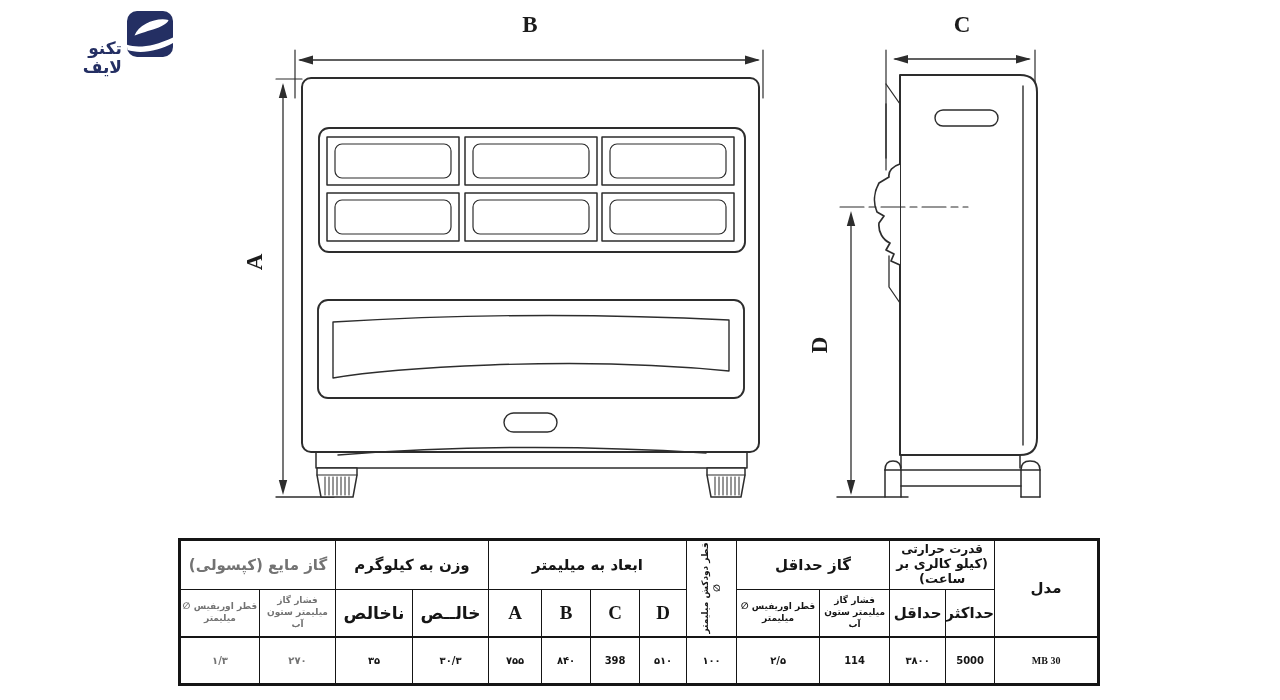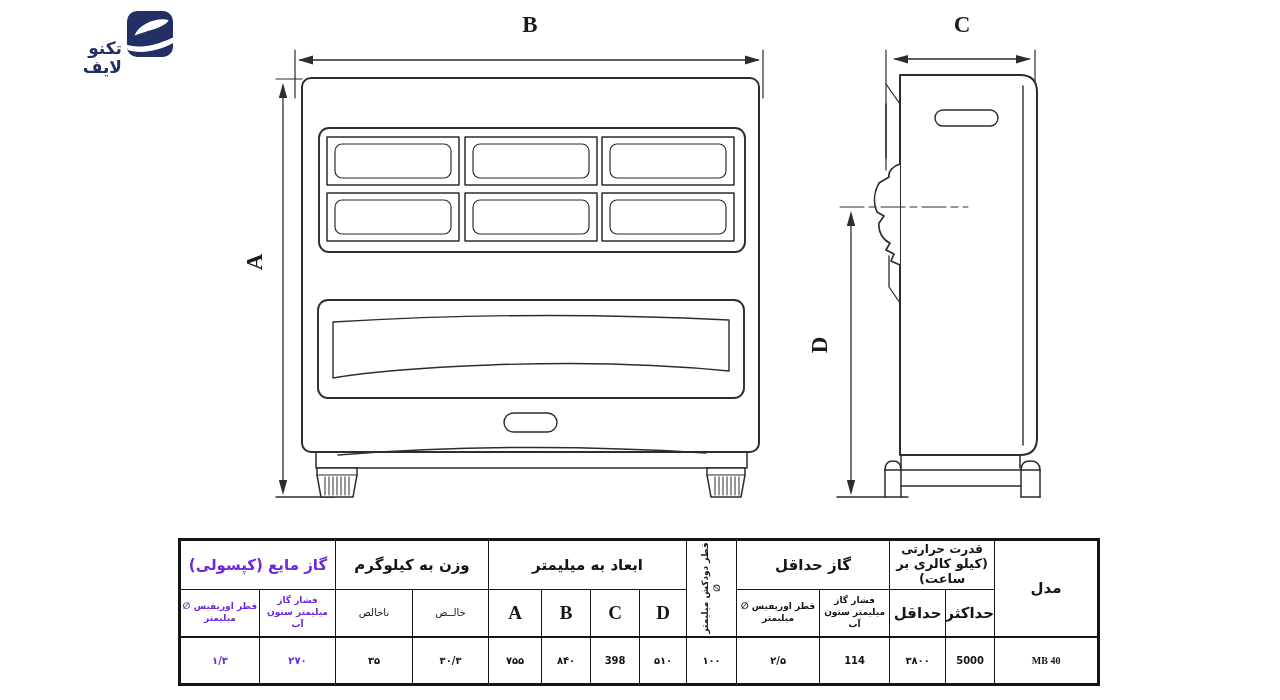--- a/index.html
+++ b/index.html
@@ -22,27 +22,27 @@
   table.spec{position:absolute;left:178px;top:538px;width:919px;border-collapse:collapse;
              table-layout:fixed;direction:rtl;color:#151515;}
   table.spec td{border:1.6px solid #151515;text-align:center;vertical-align:middle;
                 padding:0;overflow:hidden;}
   table.spec{border:3px solid #151515;}
   tr.r1{height:50px;} tr.r2{height:47px;} tr.r3{height:48px;}
   tr.r3 td{border-top-width:2.6px;font-weight:bold;font-size:10px;}
   .grp{font-weight:bold;font-size:15px;}
   .grp-sm{font-weight:bold;font-size:12px;line-height:1.15;}
   .grp-sub{display:block;font-size:13px;font-weight:bold;}
-  .sub{font-weight:normal;font-size:10px;}
+  .sub{font-weight:bold;font-size:17px;}
   .sub-sm{font-weight:bold;font-size:9px;line-height:1.3;}
   .sub-sm span{display:block;}
   .minmax{font-weight:bold;font-size:15px;}
   .abcd{font-family:"Liberation Serif",serif;font-weight:bold;font-size:19px;}
   .model-val{font-family:"Liberation Serif",serif;font-size:15px;}
-  .red{color:#6d28d9;}
+  .red{color:#737373;}
   .chimney-cell{position:relative;}
   .rot{position:absolute;left:50%;top:50%;width:92px;
        transform:translate(-50%,-50%) rotate(-90deg);
        font-size:9px;font-weight:bold;text-align:center;line-height:1.3;}
 </style>
 </head>
 <body>
 
 <div class="canvas">
 
@@ -216,21 +216,21 @@
       <td class="sub-sm red">
         <span>فشار گاز</span>
         <span>میلیمتر ستون آب</span>
       </td>
       <td class="sub-sm red">
         <span>قطر اوریفیس ∅</span>
         <span>میلیمتر</span>
       </td>
     </tr>
     <tr class="r3">
-      <td class="model-val">MB 40</td>
+      <td class="model-val">MB 30</td>
       <td>5000</td>
       <td>۳۸۰۰</td>
       <td>114</td>
       <td>۲/۵</td>
       <td>۱۰۰</td>
       <td>۵۱۰</td>
       <td>398</td>
       <td>۸۴۰</td>
       <td>۷۵۵</td>
       <td>۳۰/۳</td>

